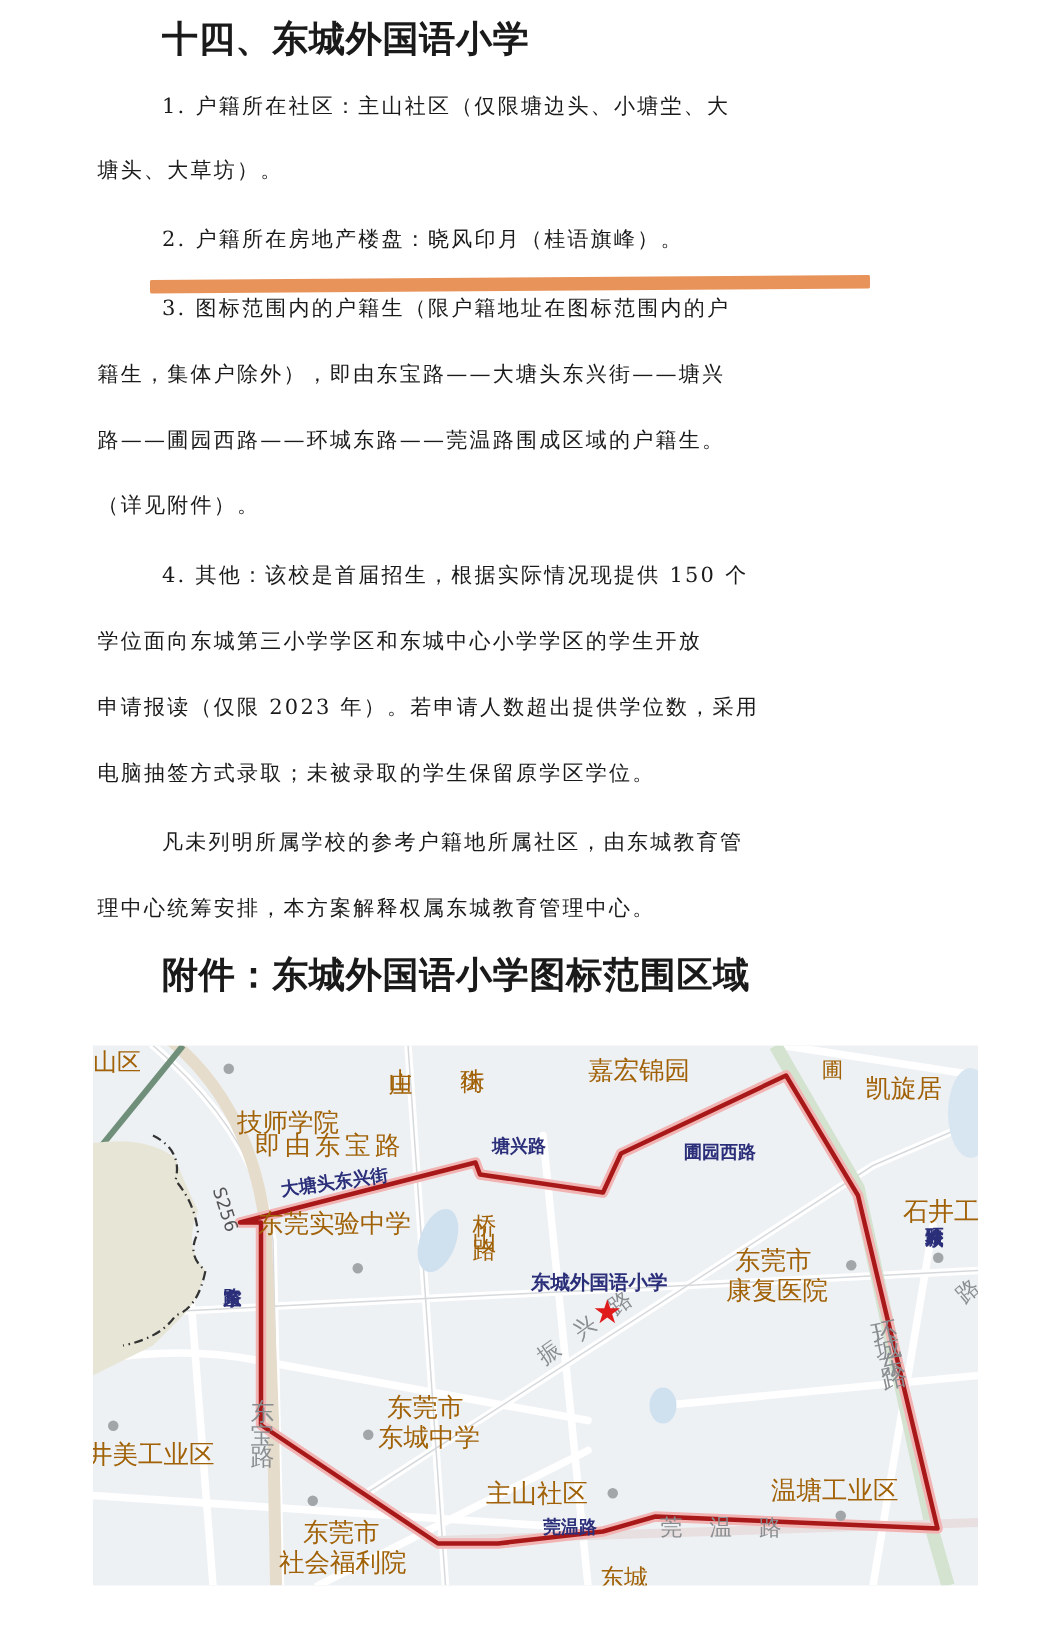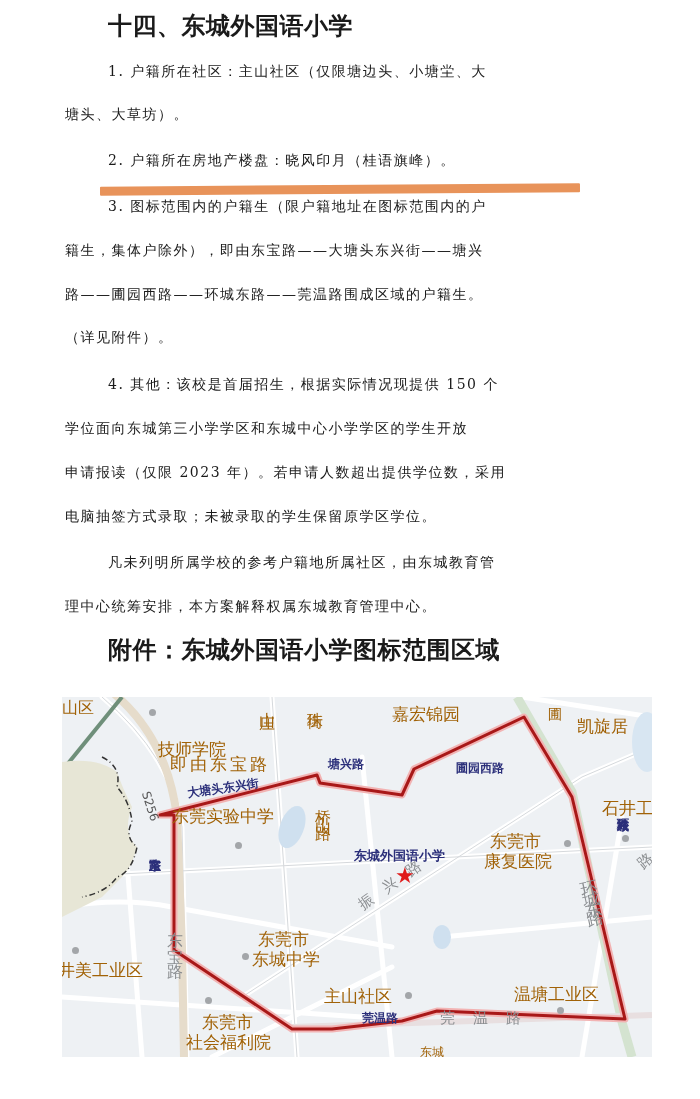--- a/index.html
+++ b/index.html
@@ -121,21 +121,21 @@
   <div class="dot" style="left:180px;top:256px;"></div>
   <div class="lbl" style="left:190px;top:253px;">东城中学</div>
   <div class="lbl" style="left:262px;top:290px;">主山社区</div>
   <div class="dot" style="left:343px;top:295px;"></div>
   <div class="dot" style="left:143px;top:300px;"></div>
   <div class="lbl" style="left:140px;top:316px;">东莞市</div>
   <div class="lbl" style="left:124px;top:336px;">社会福利院</div>
   <div class="lbl" style="left:452px;top:288px;">温塘工业区</div>
   <div class="dot" style="left:495px;top:310px;"></div>
   <div class="lbl grey-road" style="left:378px;top:312px;letter-spacing:18px;">莞温路</div>
-  <div class="lbl" style="left:358px;top:346px;font-size:12px;">东城</div>
+  <div class="lbl" style="left:338px;top:346px;font-size:16px;">东城</div>
   <div class="lbl vert grey-road" style="left:562px;top:148px;font-size:15px;transform:rotate(-40deg);">路</div>
 
   <div class="lbl road" style="left:125px;top:82px;transform:rotate(-8deg);">大塘头东兴街</div>
   <div class="lbl road" style="left:266px;top:58px;">塘兴路</div>
   <div class="lbl road" style="left:394px;top:62px;">圃园西路</div>
   <div class="lbl road vert" style="left:552px;top:112px;letter-spacing:0;">环城东路</div>
   <div class="lbl road vert" style="left:84px;top:152px;letter-spacing:0;">东宝路</div>
   <div class="lbl road" style="left:300px;top:312px;">莞温路</div>
 
   <div class="lbl road" style="left:292px;top:150px;font-size:13px;">东城外国语小学</div>

